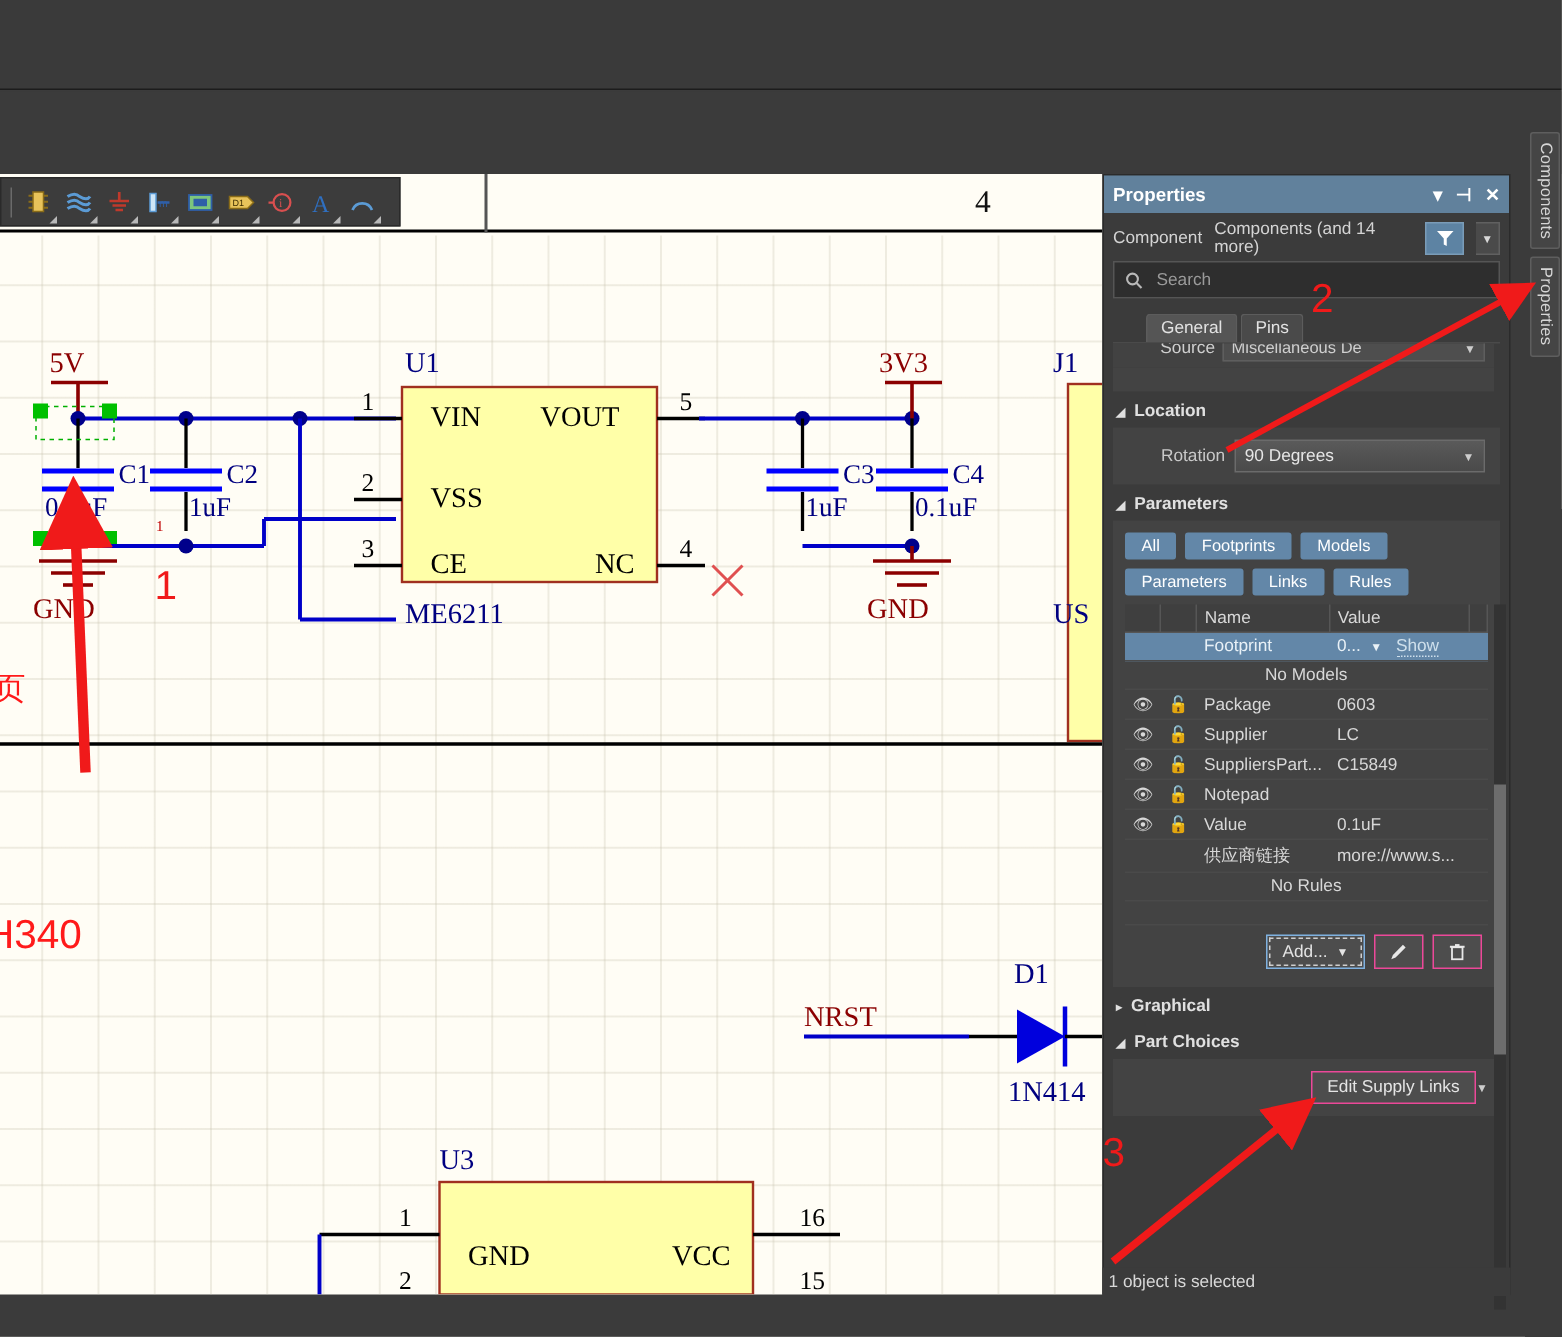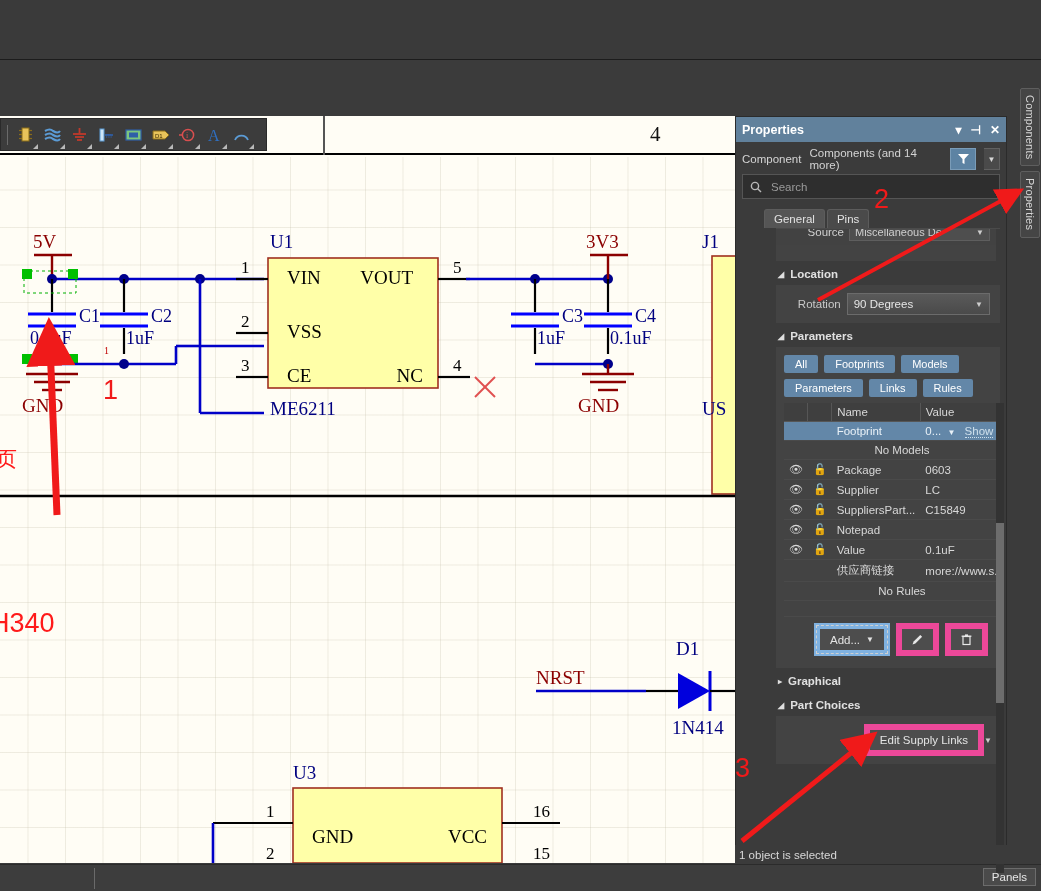--- a/index.html
+++ b/index.html
@@ -113,21 +113,21 @@
   .tabs { display: flex; gap: 2px; margin-top: 10px; padding-left: 22px; }
   .tab {
     padding: 3px 9px 3px 9px; font-size: 11.5px; color: #e2e2e2;
     background: #4a4a4a; border: 1px solid #5c5c5c; border-bottom: none;
     border-radius: 3px 3px 0 0;
   }
   .tab.active { background: #555; }
 
   .scroll-pane {
     position: relative; margin-top: 0; border-top: 1px solid #4a4a4a;
-    height: 604px; overflow: hidden; margin-left: 34px;
+    height: 604px; overflow: hidden;
   }
   .sec-row {
     background: #424242; margin: 0 4px 0 0; padding: 4px 6px;
     display: flex; align-items: center; gap: 5px; height: 26px;
   }
   .sec-row .fld {
     background: #4e4e4e; border: 1px solid #5e5e5e; color: #cfcfcf;
     font-size: 11px; padding: 2px 5px;
   }
   .lbl-gray { color: #cfcfcf; font-size: 11.5px; }
@@ -165,21 +165,21 @@
   }
   tr.sel-row td { background: #6387a8; color: #e9f1f7; }
   tr.sel-row td a { color: #cfe0ec; text-decoration: none; border-bottom: 1px dotted #cfe0ec; }
   td.pname { color: #c9a66b; }
   td.pval { color: #dcdcdc; }
   .center-note { text-align: center; color: #dcdcdc; font-size: 11.5px; padding: 6px 0; }
   .ico-cell { width: 16px; text-align: center; color: #b9b9b9; font-size: 11px; }
 
   .btnbar { display: flex; justify-content: flex-end; gap: 6px; padding: 6px 4px 4px 0; }
   .btn {
-    background: #4d4d4d; border: 6px solid #ec4899; color: #e4e4e4;
+    background: #4d4d4d; border: 1px solid #ec4899; color: #e4e4e4;
     font-size: 11.5px; padding: 4px 10px; display: flex; align-items: center; gap: 6px;
   }
   .btn.focus { outline: 1px dashed #cfcfcf; outline-offset: -3px; border-color: #7fb1e0; }
   .btn.sq { padding: 4px 9px; }
 
   .panel-scroll {
     position: absolute; right: 2px; top: 286px; width: 8px; height: 470px; background: #333;
   }
   .panel-scroll i { position: absolute; left: 0; top: 120px; width: 8px; height: 180px; background: #6d6d6d; }
 
@@ -658,24 +658,20 @@
       </div>
     </div>
 
     <div class="panel-scroll">
         <i></i>
       </div>
   </div>
 
   <div class="status">1 object is selected</div>
 
-  <div class="bottom-bar">
-    <div class="bb-sep"></div>
-    <div class="panels-btn">Panels</div>
-  </div>
 
   <svg class="anno">
     <defs>
       <marker id="ah" markerWidth="7" markerHeight="7" refX="3" refY="3.5" orient="auto">
         <polygon points="0,0 7,3.5 0,7" fill="#f01a1a"></polygon>
       </marker>
     </defs>
 
     <line x1="57" y1="515" x2="50" y2="345" stroke="#f01a1a" stroke-width="7" marker-end="url(#ah)"></line>
 

